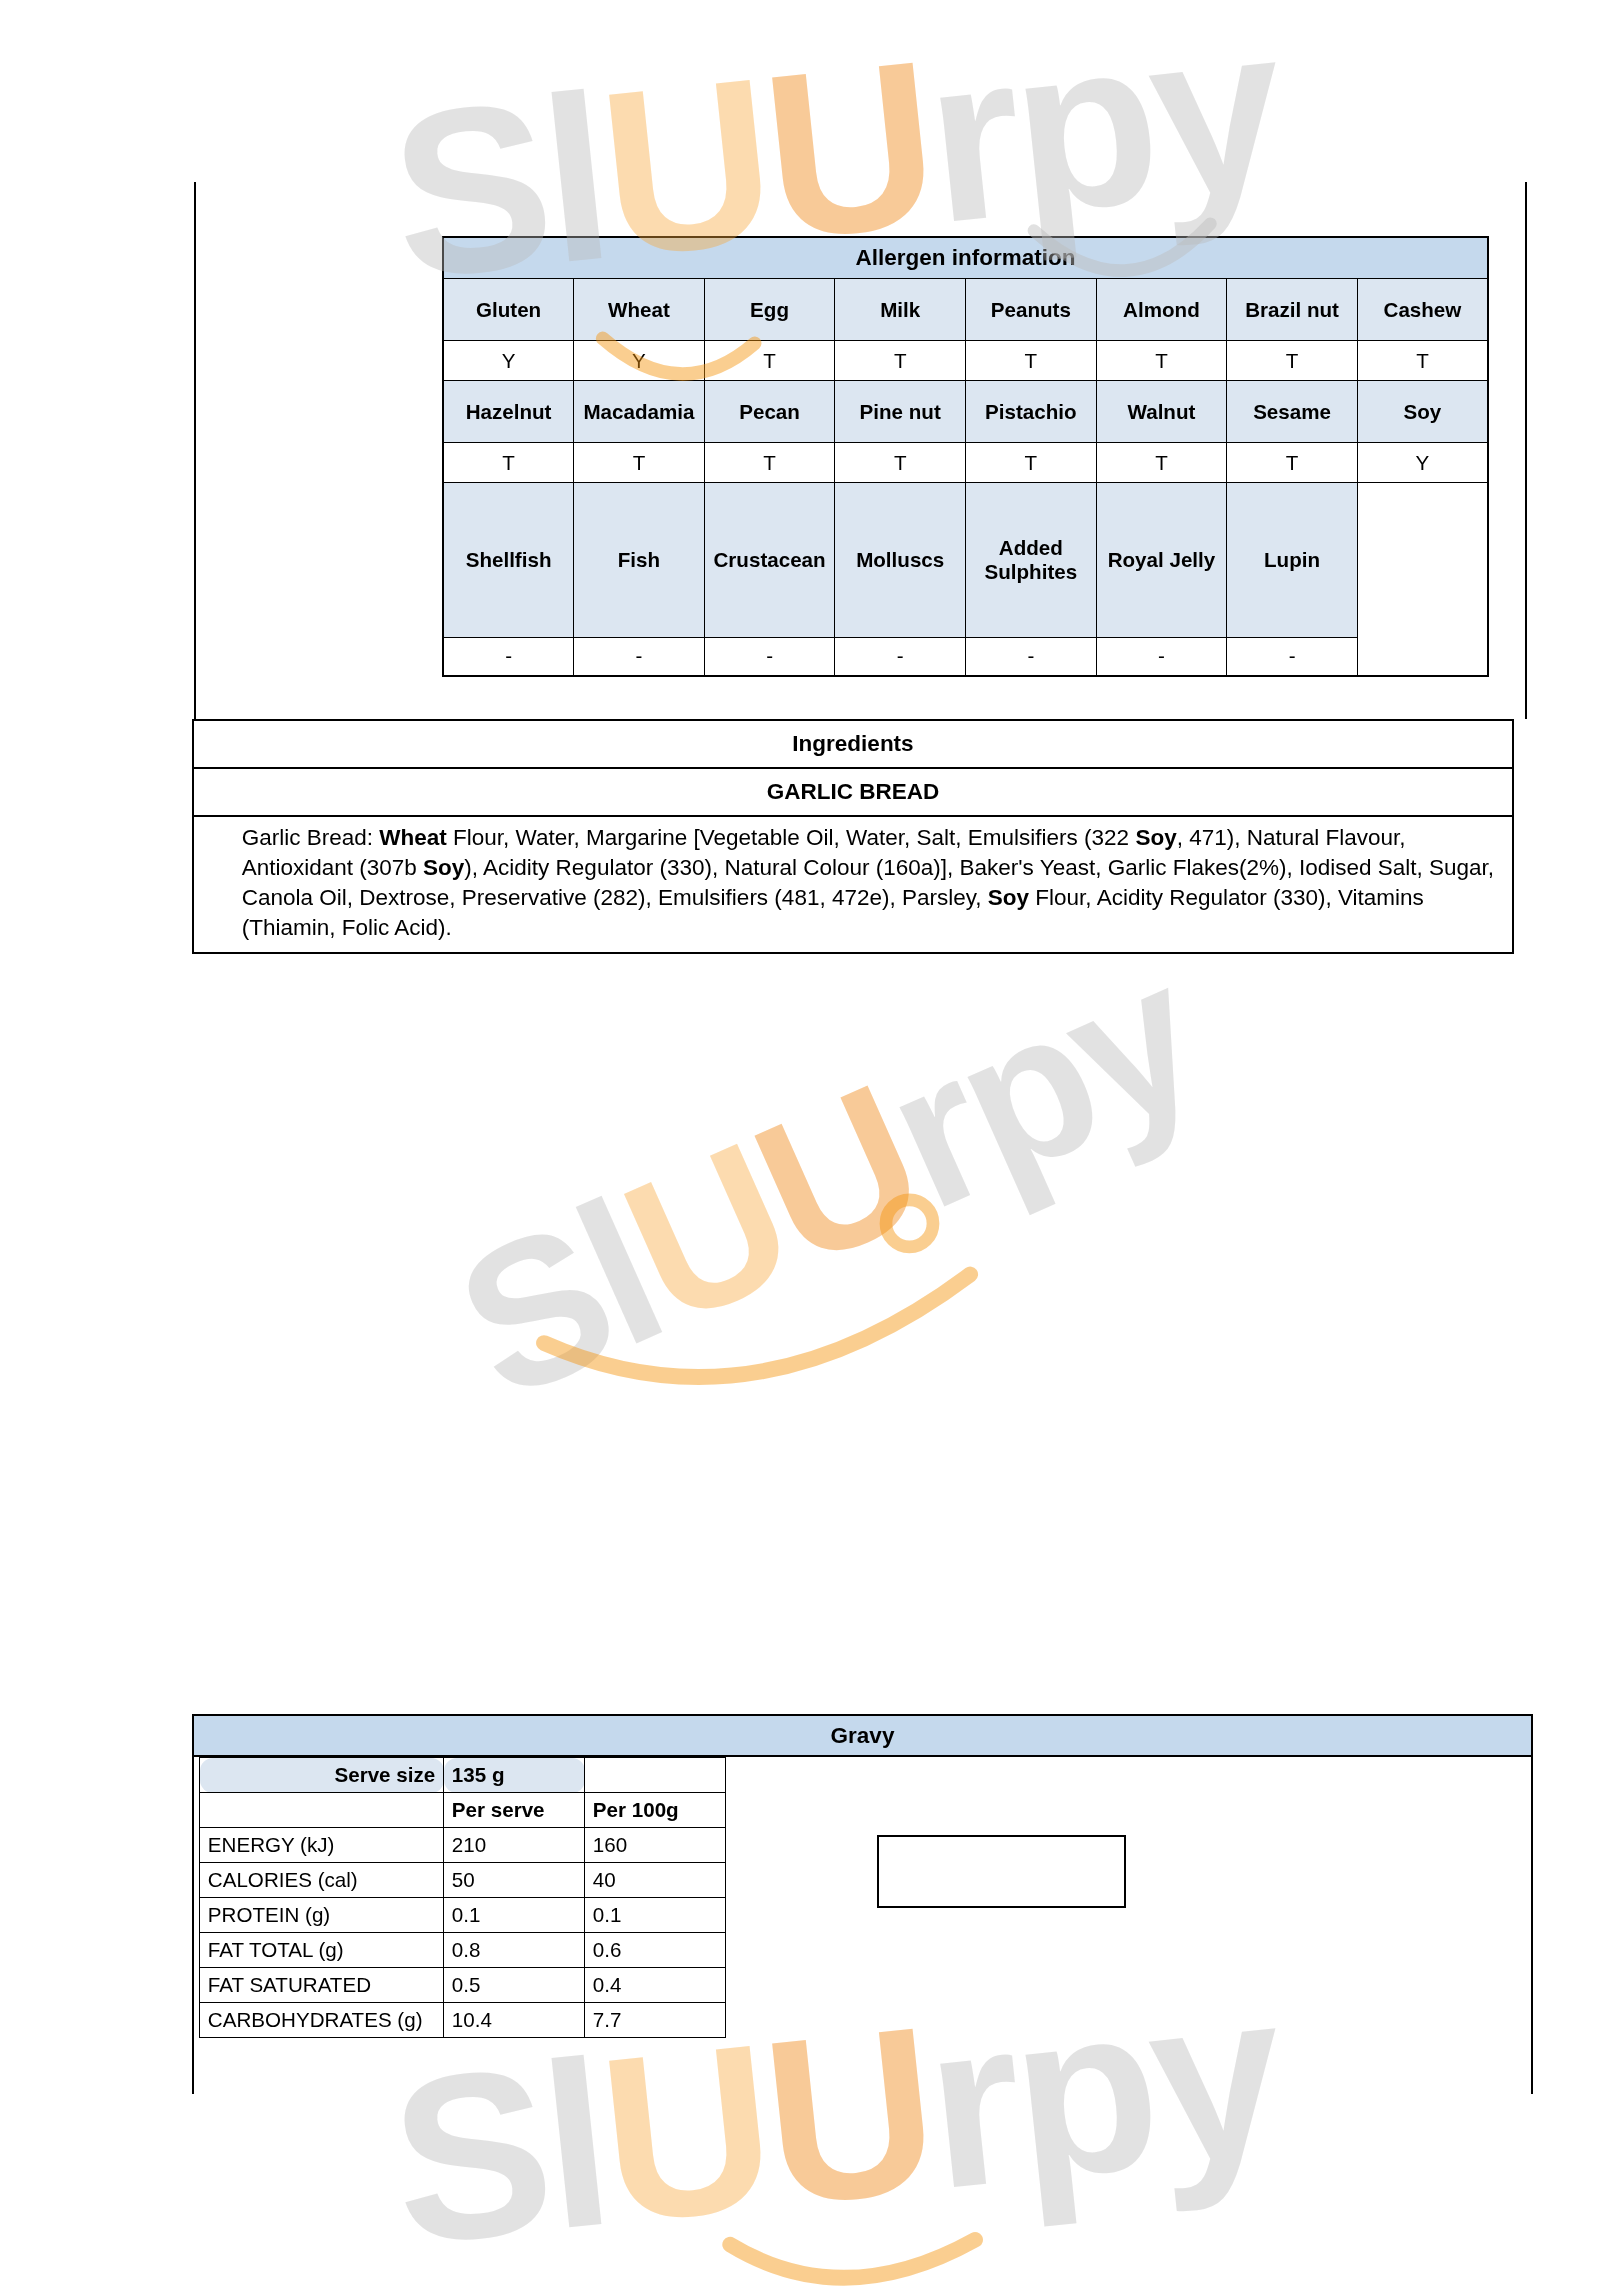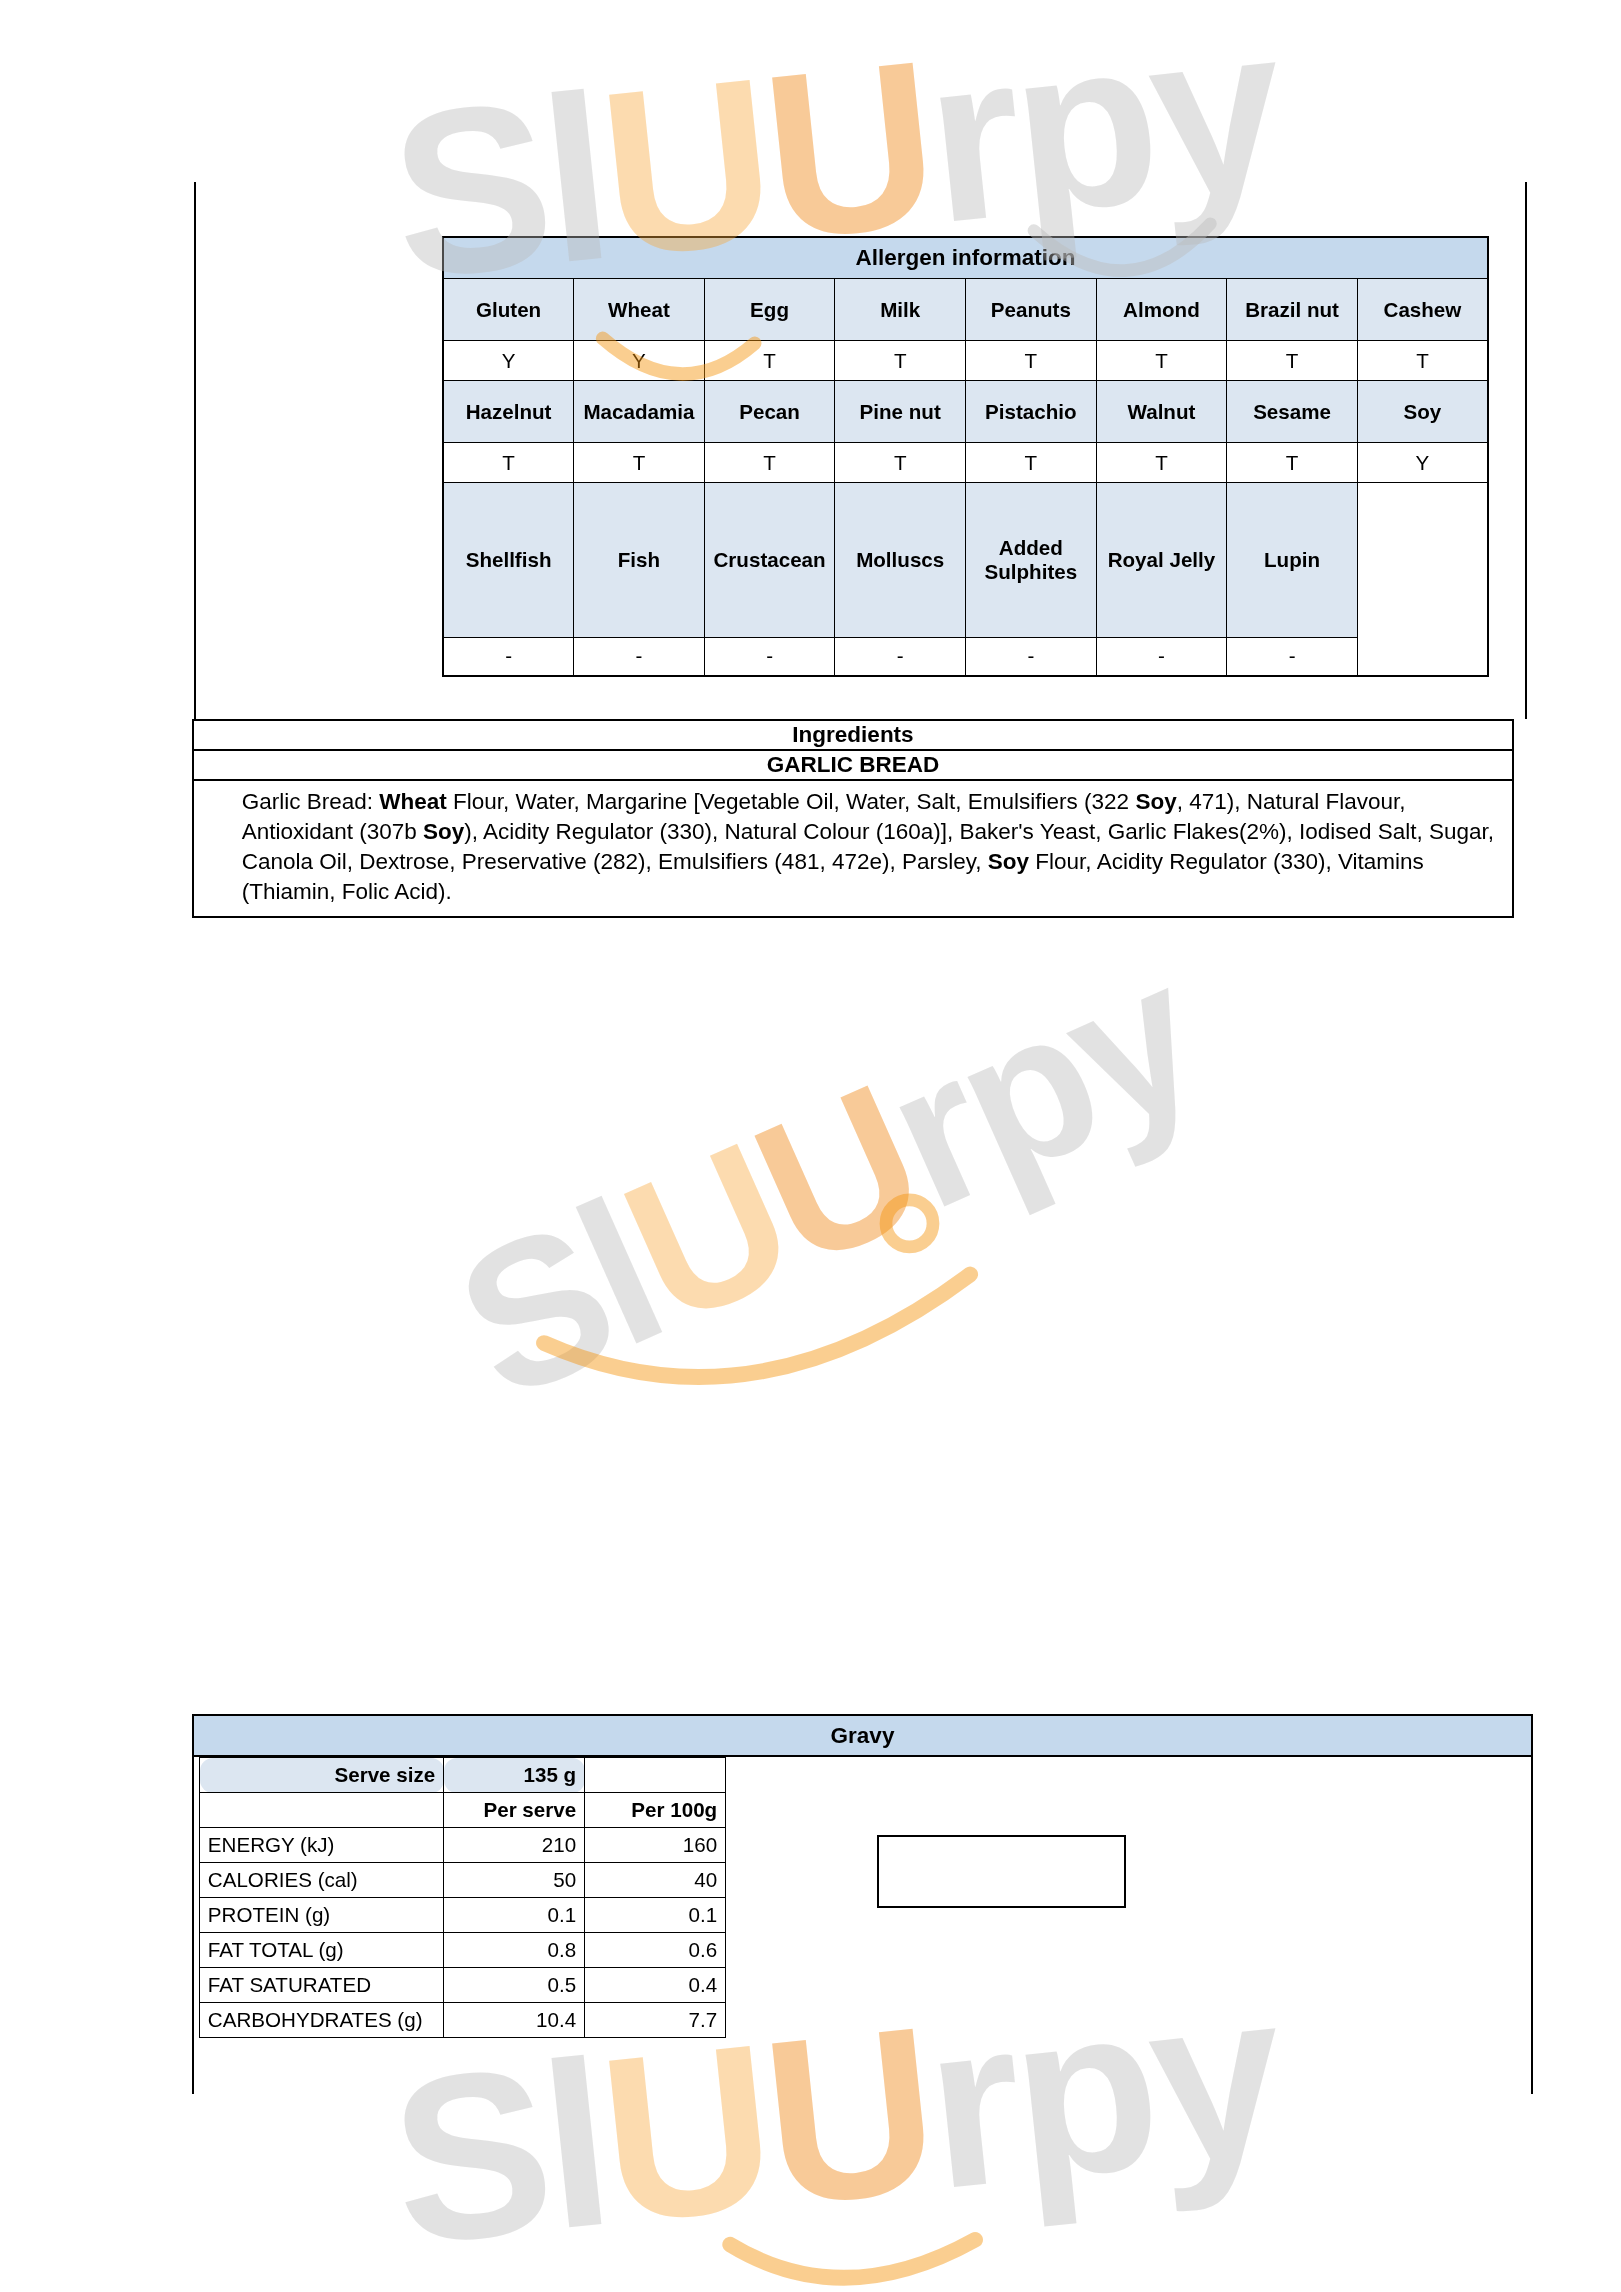--- a/index.html
+++ b/index.html
@@ -36,21 +36,21 @@
   .allergen .blank { background: #fff; }
   .h63 { height: 62px; } .h41 { height: 40px; } .h158 { height: 155px; } .h39 { height: 38px; }
 
   
   .ingredients {
     position: absolute; left: 192px; top: 719px; width: 1318px;
     border: 2px solid #000; background: #fff; z-index: 2;
   }
   .ing-title, .ing-subtitle {
     font-weight: bold; font-size: 22.5px; text-align: center;
-    padding: 1px 0; border-bottom: 2px solid #000;
+    padding: 10px 0; border-bottom: 2px solid #000;
   }
   .ing-body { font-size: 22.5px; line-height: 1.33; padding: 5.9px 13.7px 9.8px 13.7px; margin-left: 34px; }
 
   
   .gravy-box {
     position: absolute; left: 192px; top: 1714px; width: 1337px; height: 378px;
     border: 2px solid #000; border-bottom: none; background: #fff; z-index: 2;
   }
   .gravy-title {
     height: 39px; line-height: 39px;
@@ -59,21 +59,21 @@
     font-weight: bold; font-size: 22.5px; text-align: center;
   }
 
   .nutri {
     position: absolute; left: 199px; top: 1757px; width: 526px;
     background: #fff; z-index: 3;
   }
   .nutri td { font-size: 20.6px; padding: 0 7.8px; height: 34px; vertical-align: middle; background: #fff; }
   .nutri .blue   { background: var(--cell-blue, #dce6f1); border-radius: 13px; }
   .nutri .bold   { font-weight: bold; }
-  .nutri .center { text-align: right; }
+  .nutri .center { text-align: left; }
   .nutri .right  { text-align: right; }
   .nutri .lbl    { text-align: left; }
 
   .empty-box {
     position: absolute; left: 877px; top: 1835px; width: 245px; height: 69px;
     border: 2px solid #000; background: #fff; z-index: 3;
   }
 
   
   .watermark {

